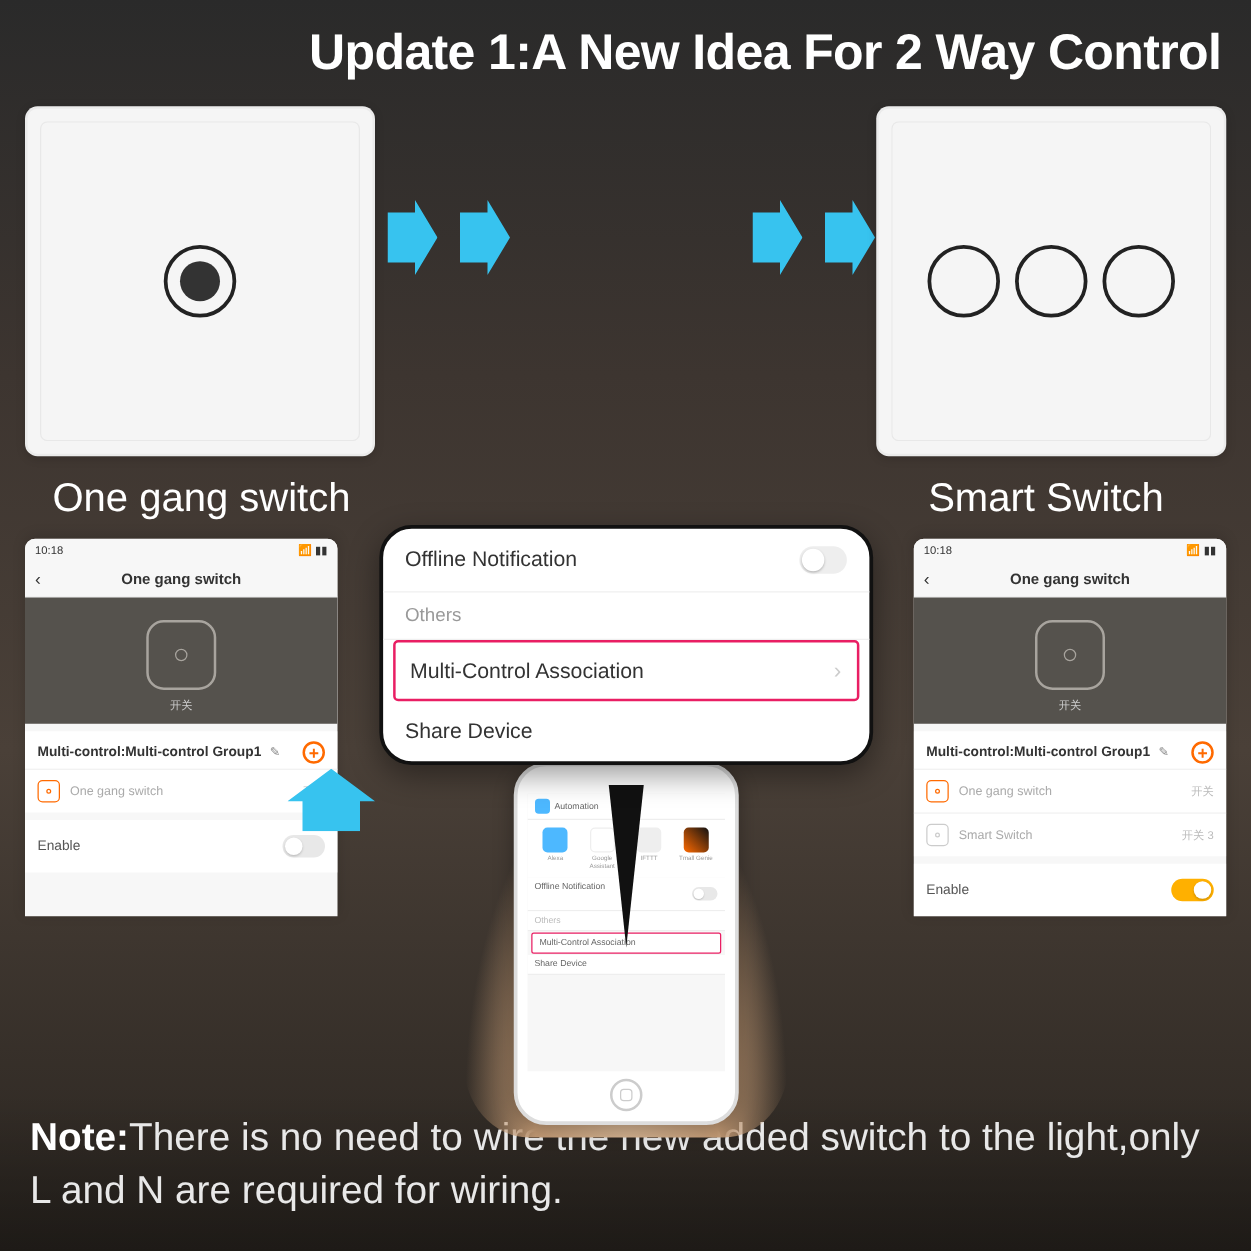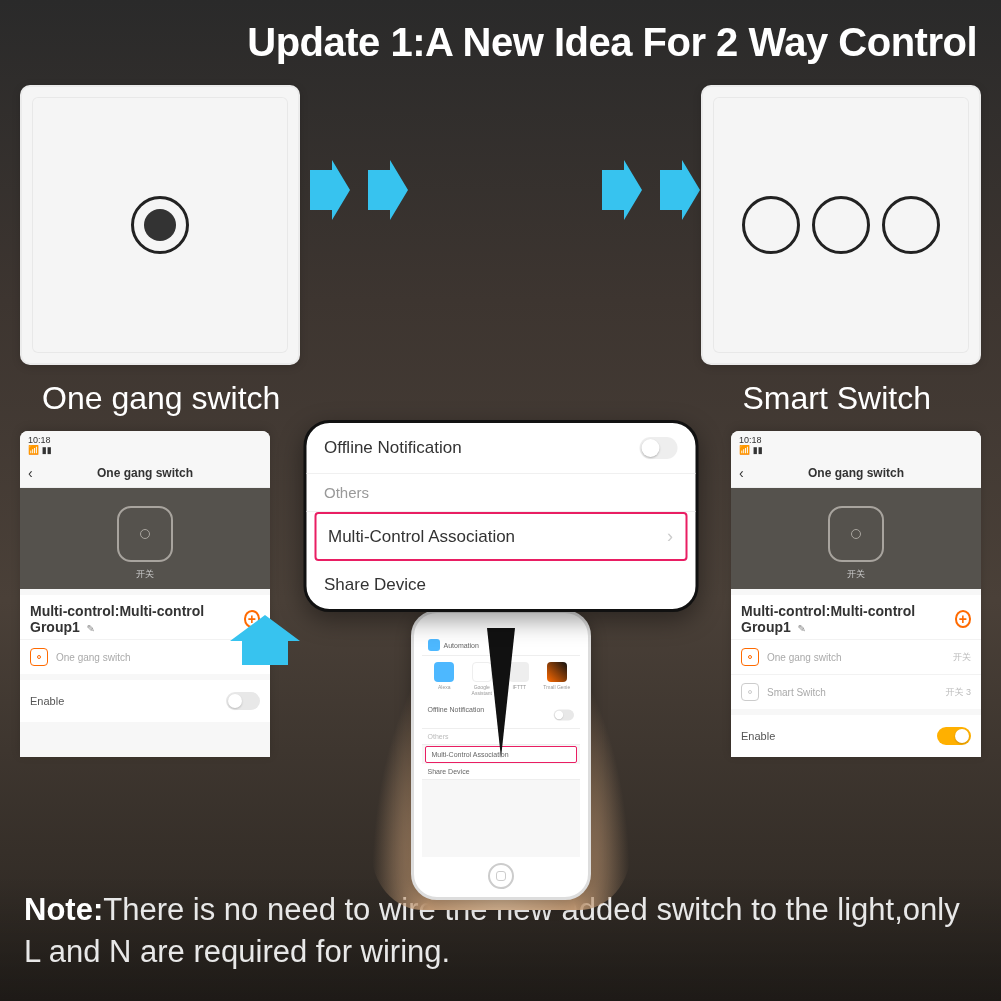--- a/index.html
+++ b/index.html
@@ -106,21 +106,20 @@
     box-shadow: 0 -2px 10px rgba(0,0,0,0.15);
     font-size: 10px;
   }
   .pm-status {
     display: flex;
     justify-content: space-between;
     padding: 4px 8px;
     font-size: 9px;
     background: #f7f7f7;
     color: #333;
-    flex-direction: column;
   }
   .pm-header {
     display: flex;
     align-items: center;
     padding: 6px 8px;
     background: #f7f7f7;
     border-bottom: 1px solid #eee;
   }
   .pm-back { font-size: 14px; color: #333; width: 16px; }
   .pm-title { flex: 1; text-align: center; font-size: 12px; font-weight: 600; color: #333; }
@@ -144,21 +143,21 @@
   }
   .pm-device-label { color: #ccc; font-size: 9px; margin-top: 6px; }
   .pm-section-head {
     background: #fff;
     padding: 8px 10px 4px;
     margin-top: 6px;
     display: flex;
     align-items: center;
     justify-content: space-between;
   }
-  .pm-section-title { font-size: 14px; font-weight: 600; color: #333; }
+  .pm-section-title { font-size: 11px; font-weight: 600; color: #333; }
   .pm-add {
     width: 18px; height: 18px;
     border: 2px solid #ff6a00;
     border-radius: 50%;
     color: #ff6a00;
     display: flex; align-items: center; justify-content: center;
     font-size: 14px; line-height: 1; font-weight: bold;
   }
   .pm-list-item {
     display: flex; align-items: center;

